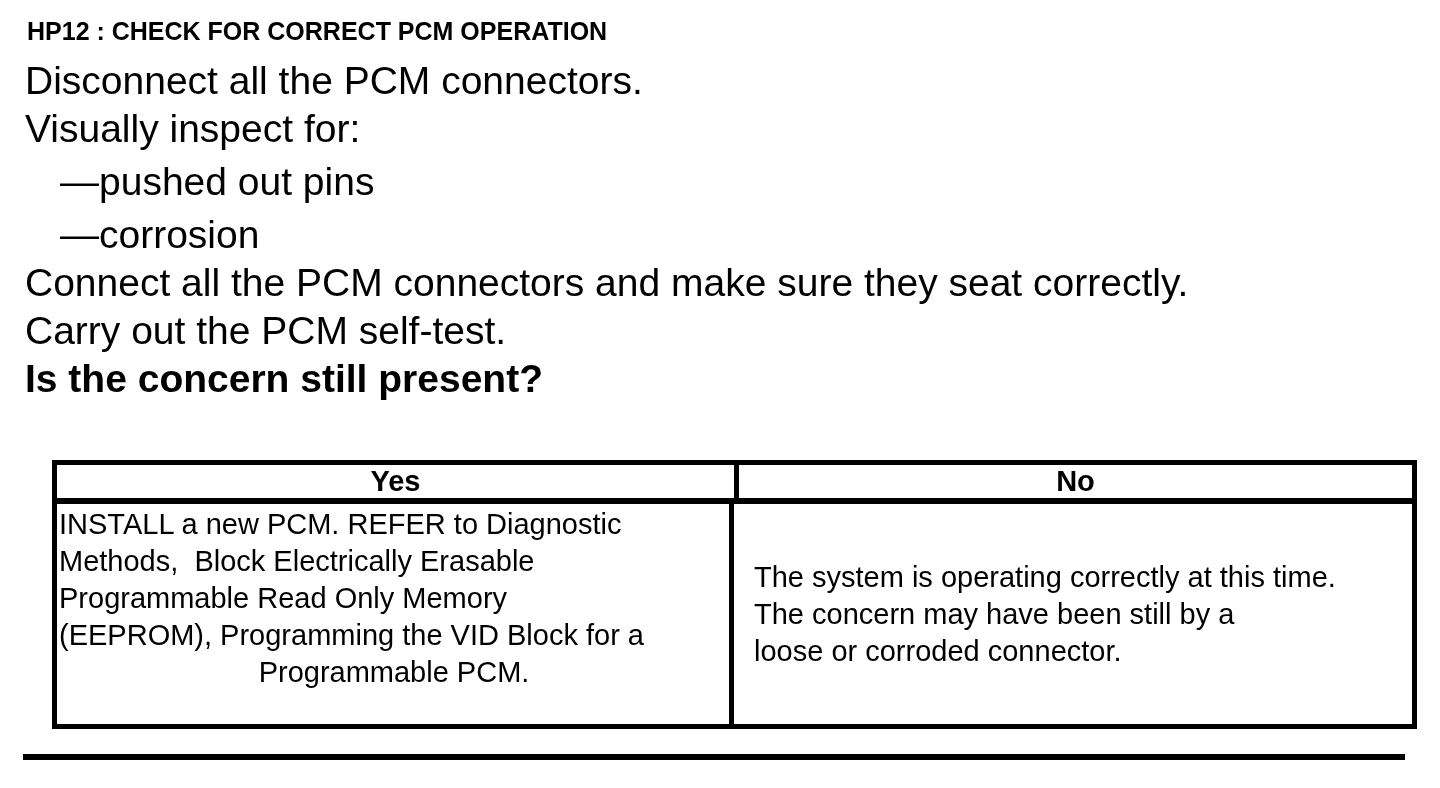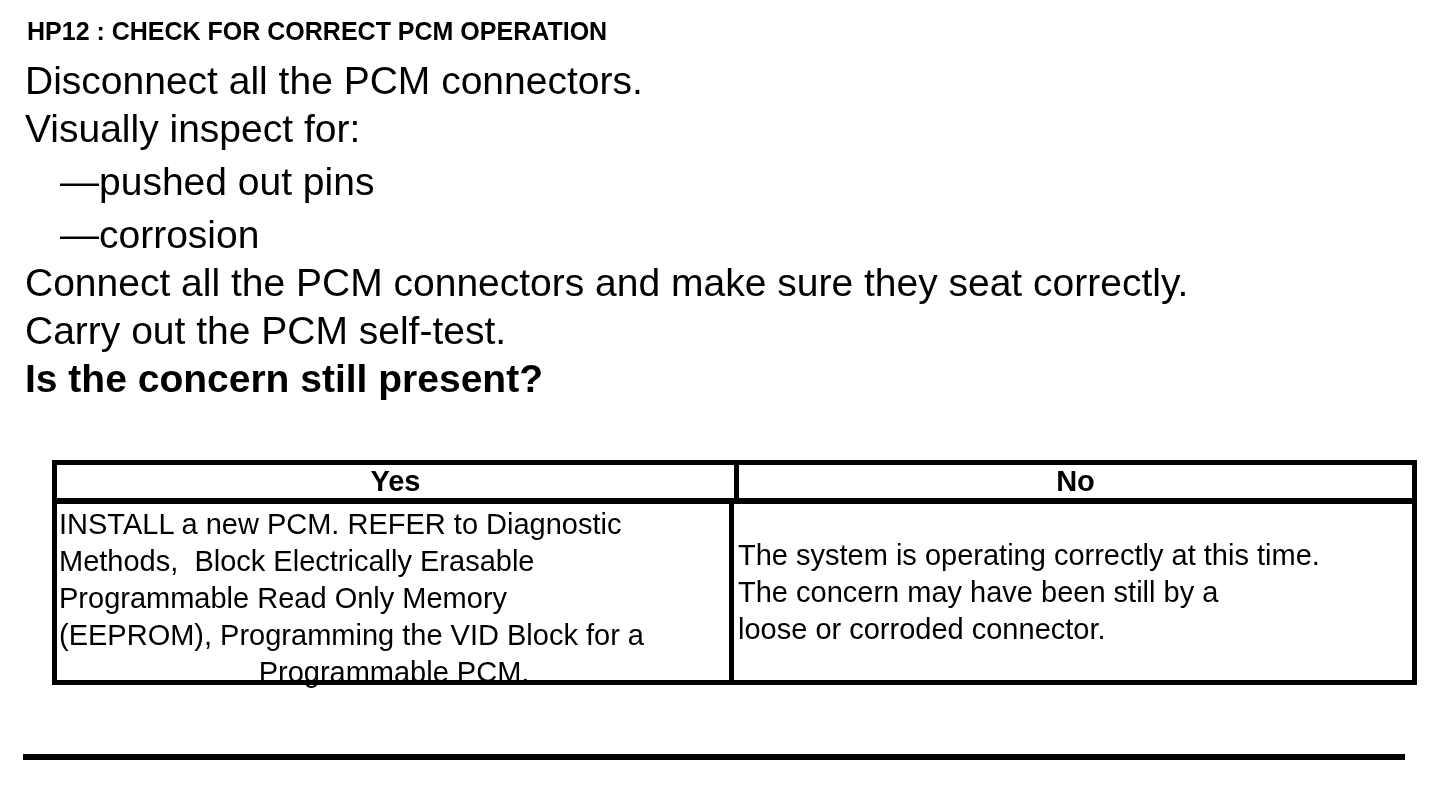--- a/index.html
+++ b/index.html
@@ -60,37 +60,37 @@
     line-height: 32px;
     text-align: center;
   }
   .th.yes {
     width: 677px;
     border-right: 5px solid #000000;
   }
   .th.no { flex: 1; }
   .tbody {
     display: flex;
-    height: 176px;
+    height: 220px;
   }
   .td {
     box-sizing: border-box;
     overflow: visible;
   }
   .td.yes {
     width: 677px;
     border-right: 5px solid #000000;
     padding: 2px 0 0 2px;
   }
   .td.no {
     flex: 1;
     display: flex;
     flex-direction: column;
     justify-content: center;
-    padding-left: 4px;
+    padding-left: 20px;
   }
   .cell-line {
     font-size: 29px;
     line-height: 37px;
     white-space: pre;
   }
   .cell-line.center { text-align: center; }
 
   .bottom-rule {
     position: absolute;

